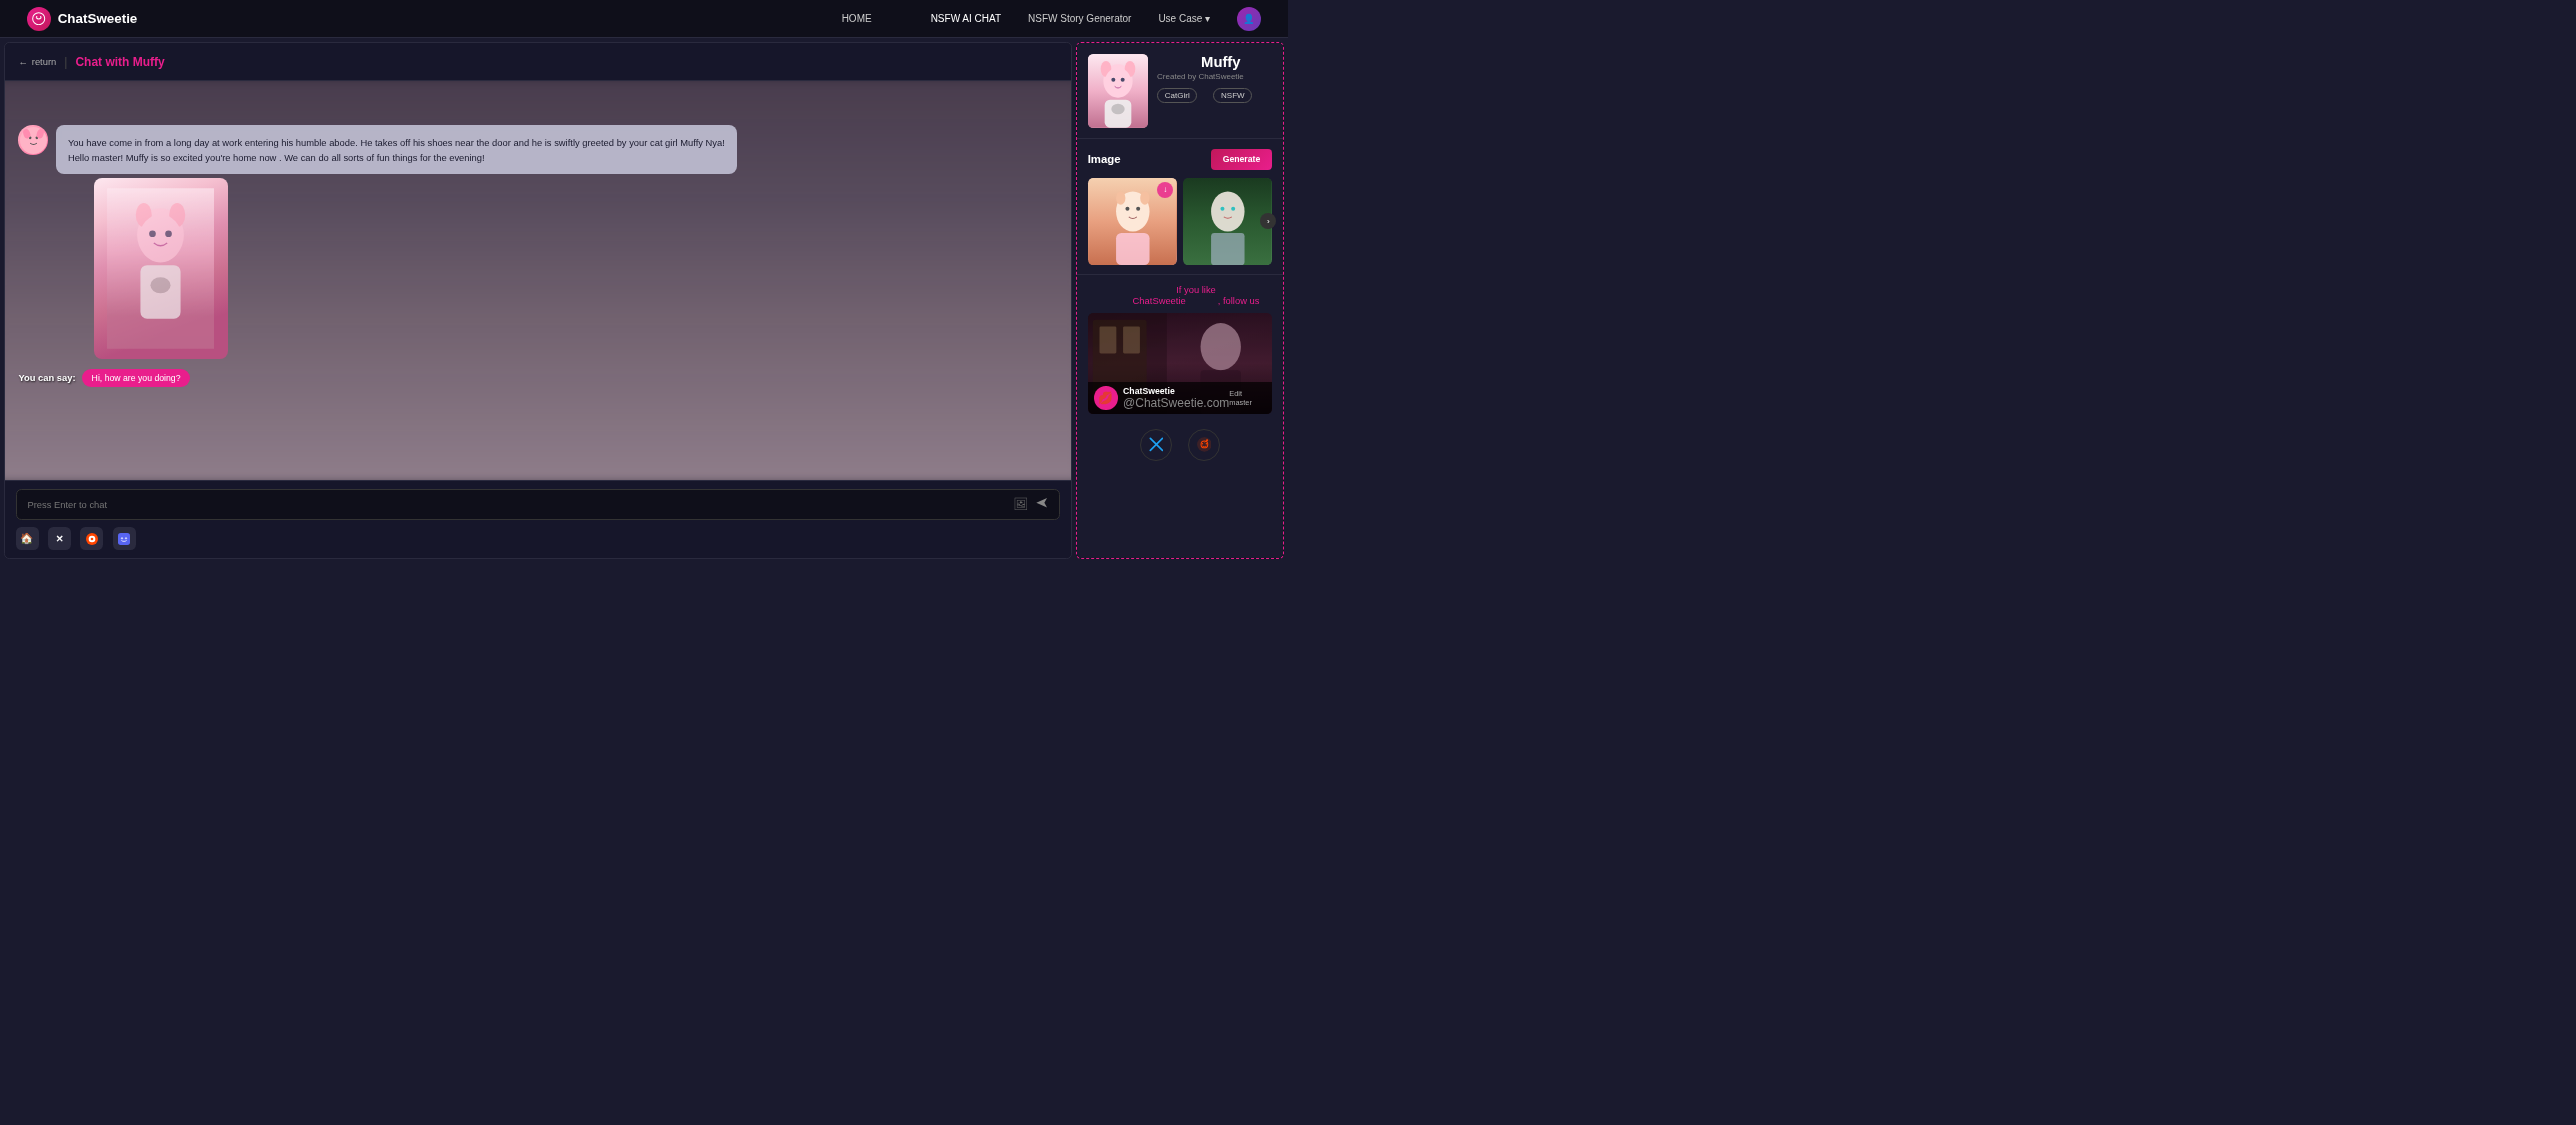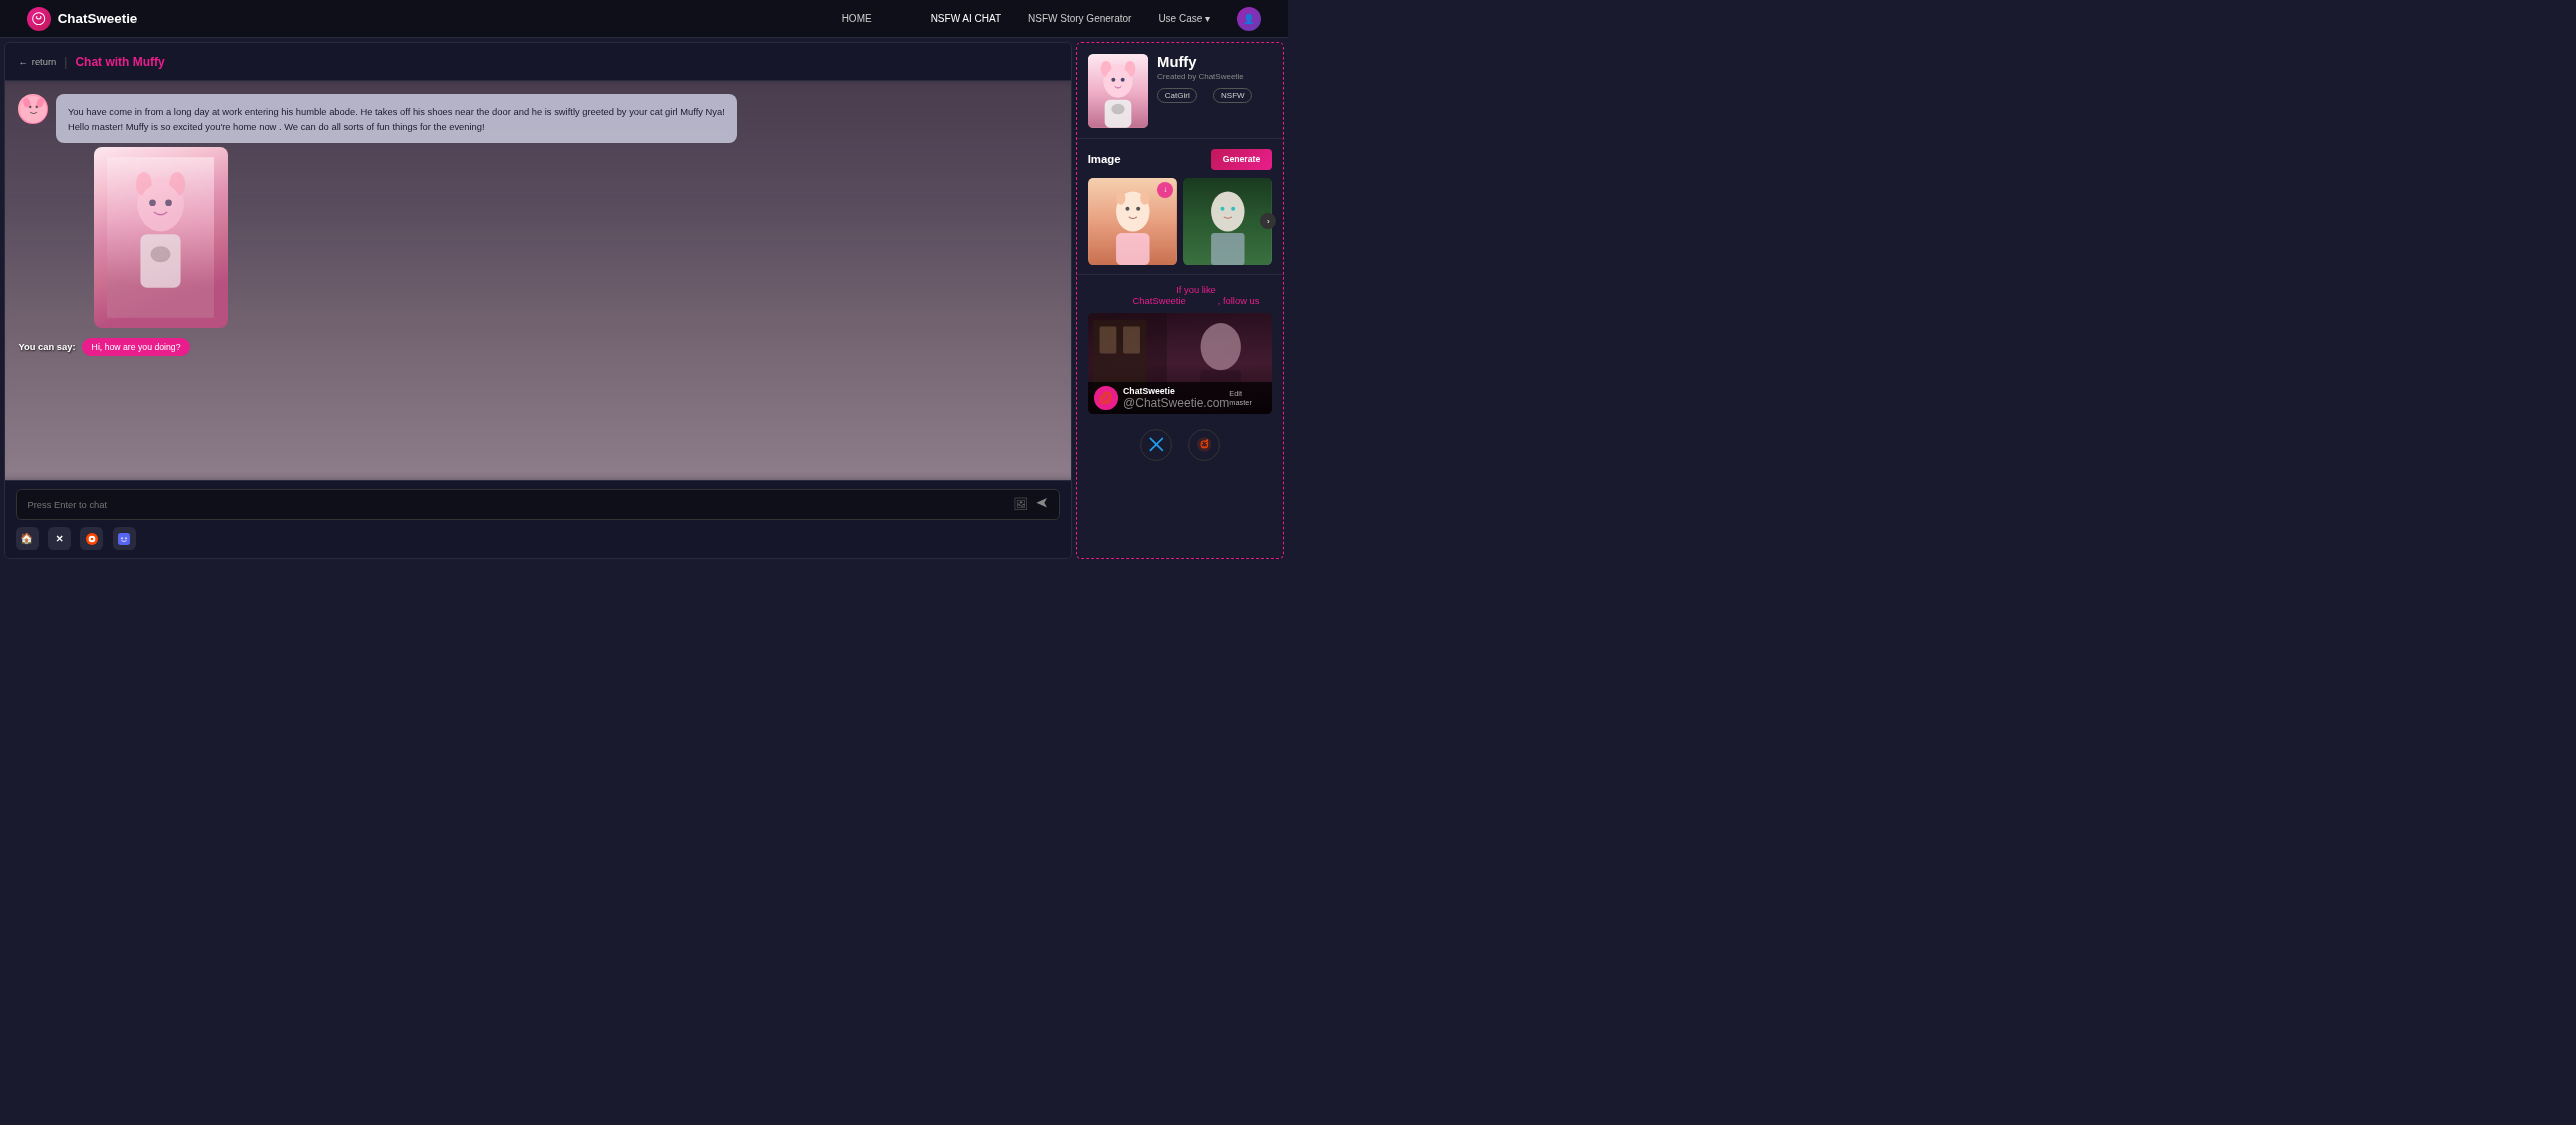--- a/index.html
+++ b/index.html
@@ -139,20 +139,21 @@
     }
 
     .chat-content {
       position: relative;
       z-index: 1;
       padding: 13.4px;
       display: flex;
       flex-direction: column;
       gap: 4px;
       height: 100%;
+      margin-top: 31px;
     }
 
     .message-row {
       display: flex;
       align-items: flex-start;
       gap: 8px;
     }
     .message-avatar {
       width: 29.5px;
       height: 29.5px;
@@ -311,20 +312,21 @@
       overflow: hidden;
     }
     .char-info {
       flex: 1;
     }
     .char-name {
       font-size: 14.8px;
       font-weight: 700;
       color: #fff;
       margin-bottom: 2.7px;
+      margin-left: 44px;
     }
     .char-creator {
       font-size: 8px;
       color: #888;
       margin-bottom: 6.7px;
     }
     .char-tags {
       display: flex;
       gap: 16px;
       flex-wrap: wrap;

